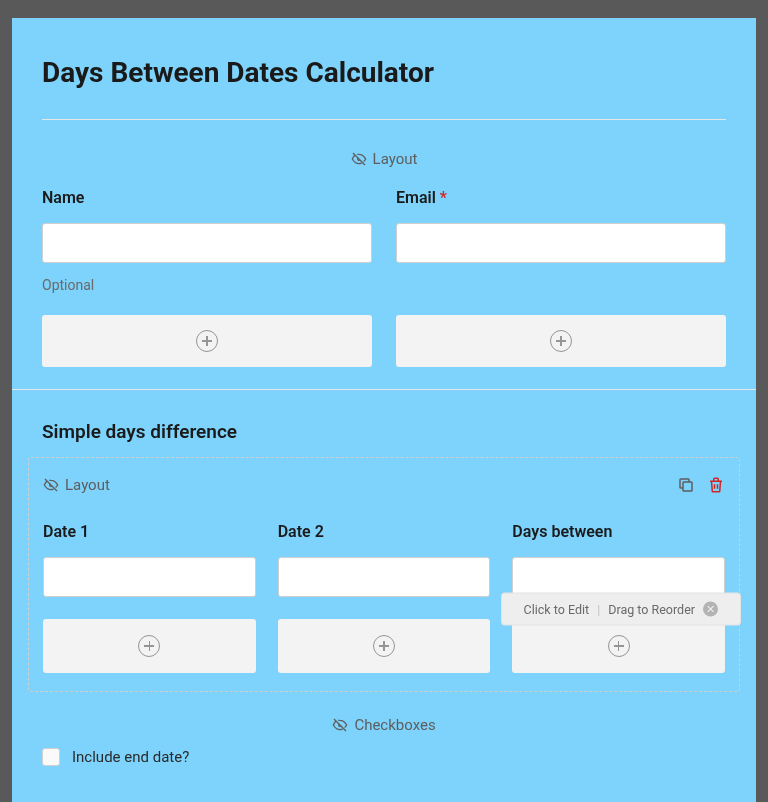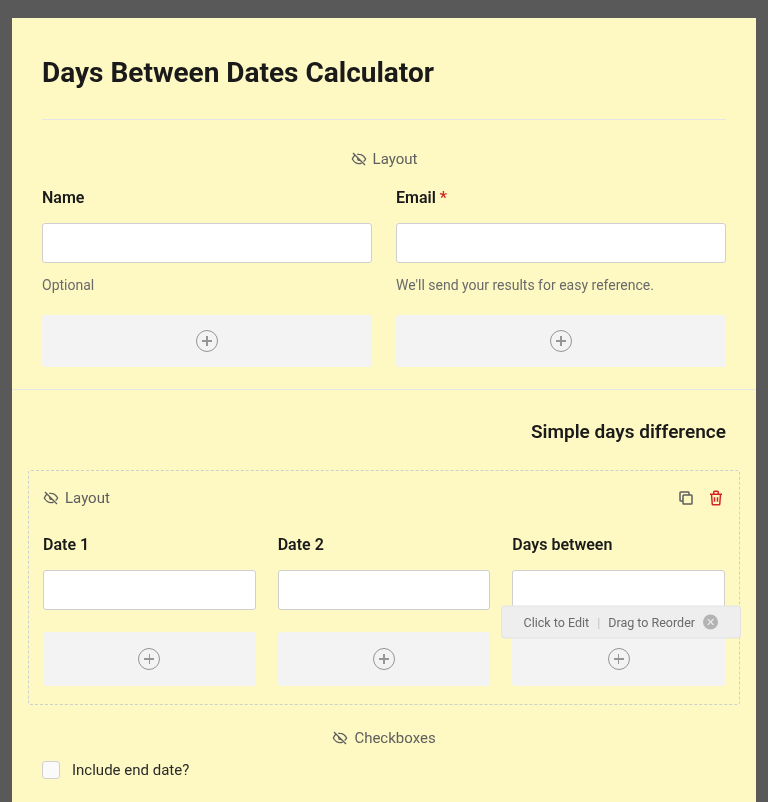--- a/index.html
+++ b/index.html
@@ -5,21 +5,21 @@
     * { box-sizing: border-box; margin: 0; padding: 0; }
     body {
       background: #595959;
       font-family: -apple-system, BlinkMacSystemFont, "Segoe UI", Roboto, Helvetica, Arial, sans-serif;
       width: 768px;
       height: 802px;
       overflow: hidden;
       padding: 18px 12px 0 12px;
     }
     .page {
-      background: #fef9c3;
+      background: #7dd3fc;
       width: 100%;
       height: 100%;
       padding: 38px 30px 0 30px;
       overflow: hidden;
     }
     .form-title {
       font-size: 28px;
       font-weight: 700;
       color: #1a1a1a;
       margin-bottom: 30px;
@@ -115,22 +115,21 @@
 
     .section-break {
       border: none;
       border-top: 1px solid #e6e6e6;
       margin: 0 -30px 30px -30px;
     }
     .section-title {
       font-size: 19px;
       font-weight: 600;
       color: #1a1a1a;
-      margin-bottom: 27px;
-      text-align: right;
+      margin-bottom: 14px;
     }
 
     .layout-block {
       border: 1px dashed #cfcfcf;
       border-radius: 3px;
       padding: 18px 14px 18px 14px;
       position: relative;
       margin: 0 -14px 24px -14px;
     }
     .layout-header {
@@ -227,21 +226,20 @@
       <div class="col">
         <label class="field-label">Name</label>
         <input type="text" class="text-input" style="">
         <div class="help-text">Optional</div>
       </div>
       <div class="col">
         <label class="field-label">
           <span>Email</span><span class="required-star">*</span>
         </label>
         <input type="text" class="text-input" style="">
-        <div class="help-text">We'll send your results for easy reference.</div>
       </div>
     </div>
 
     <div class="row">
       <div class="col">
         <div class="add-slot">
           <span class="plus-circle"></span>
         </div>
       </div>
       <div class="col">

